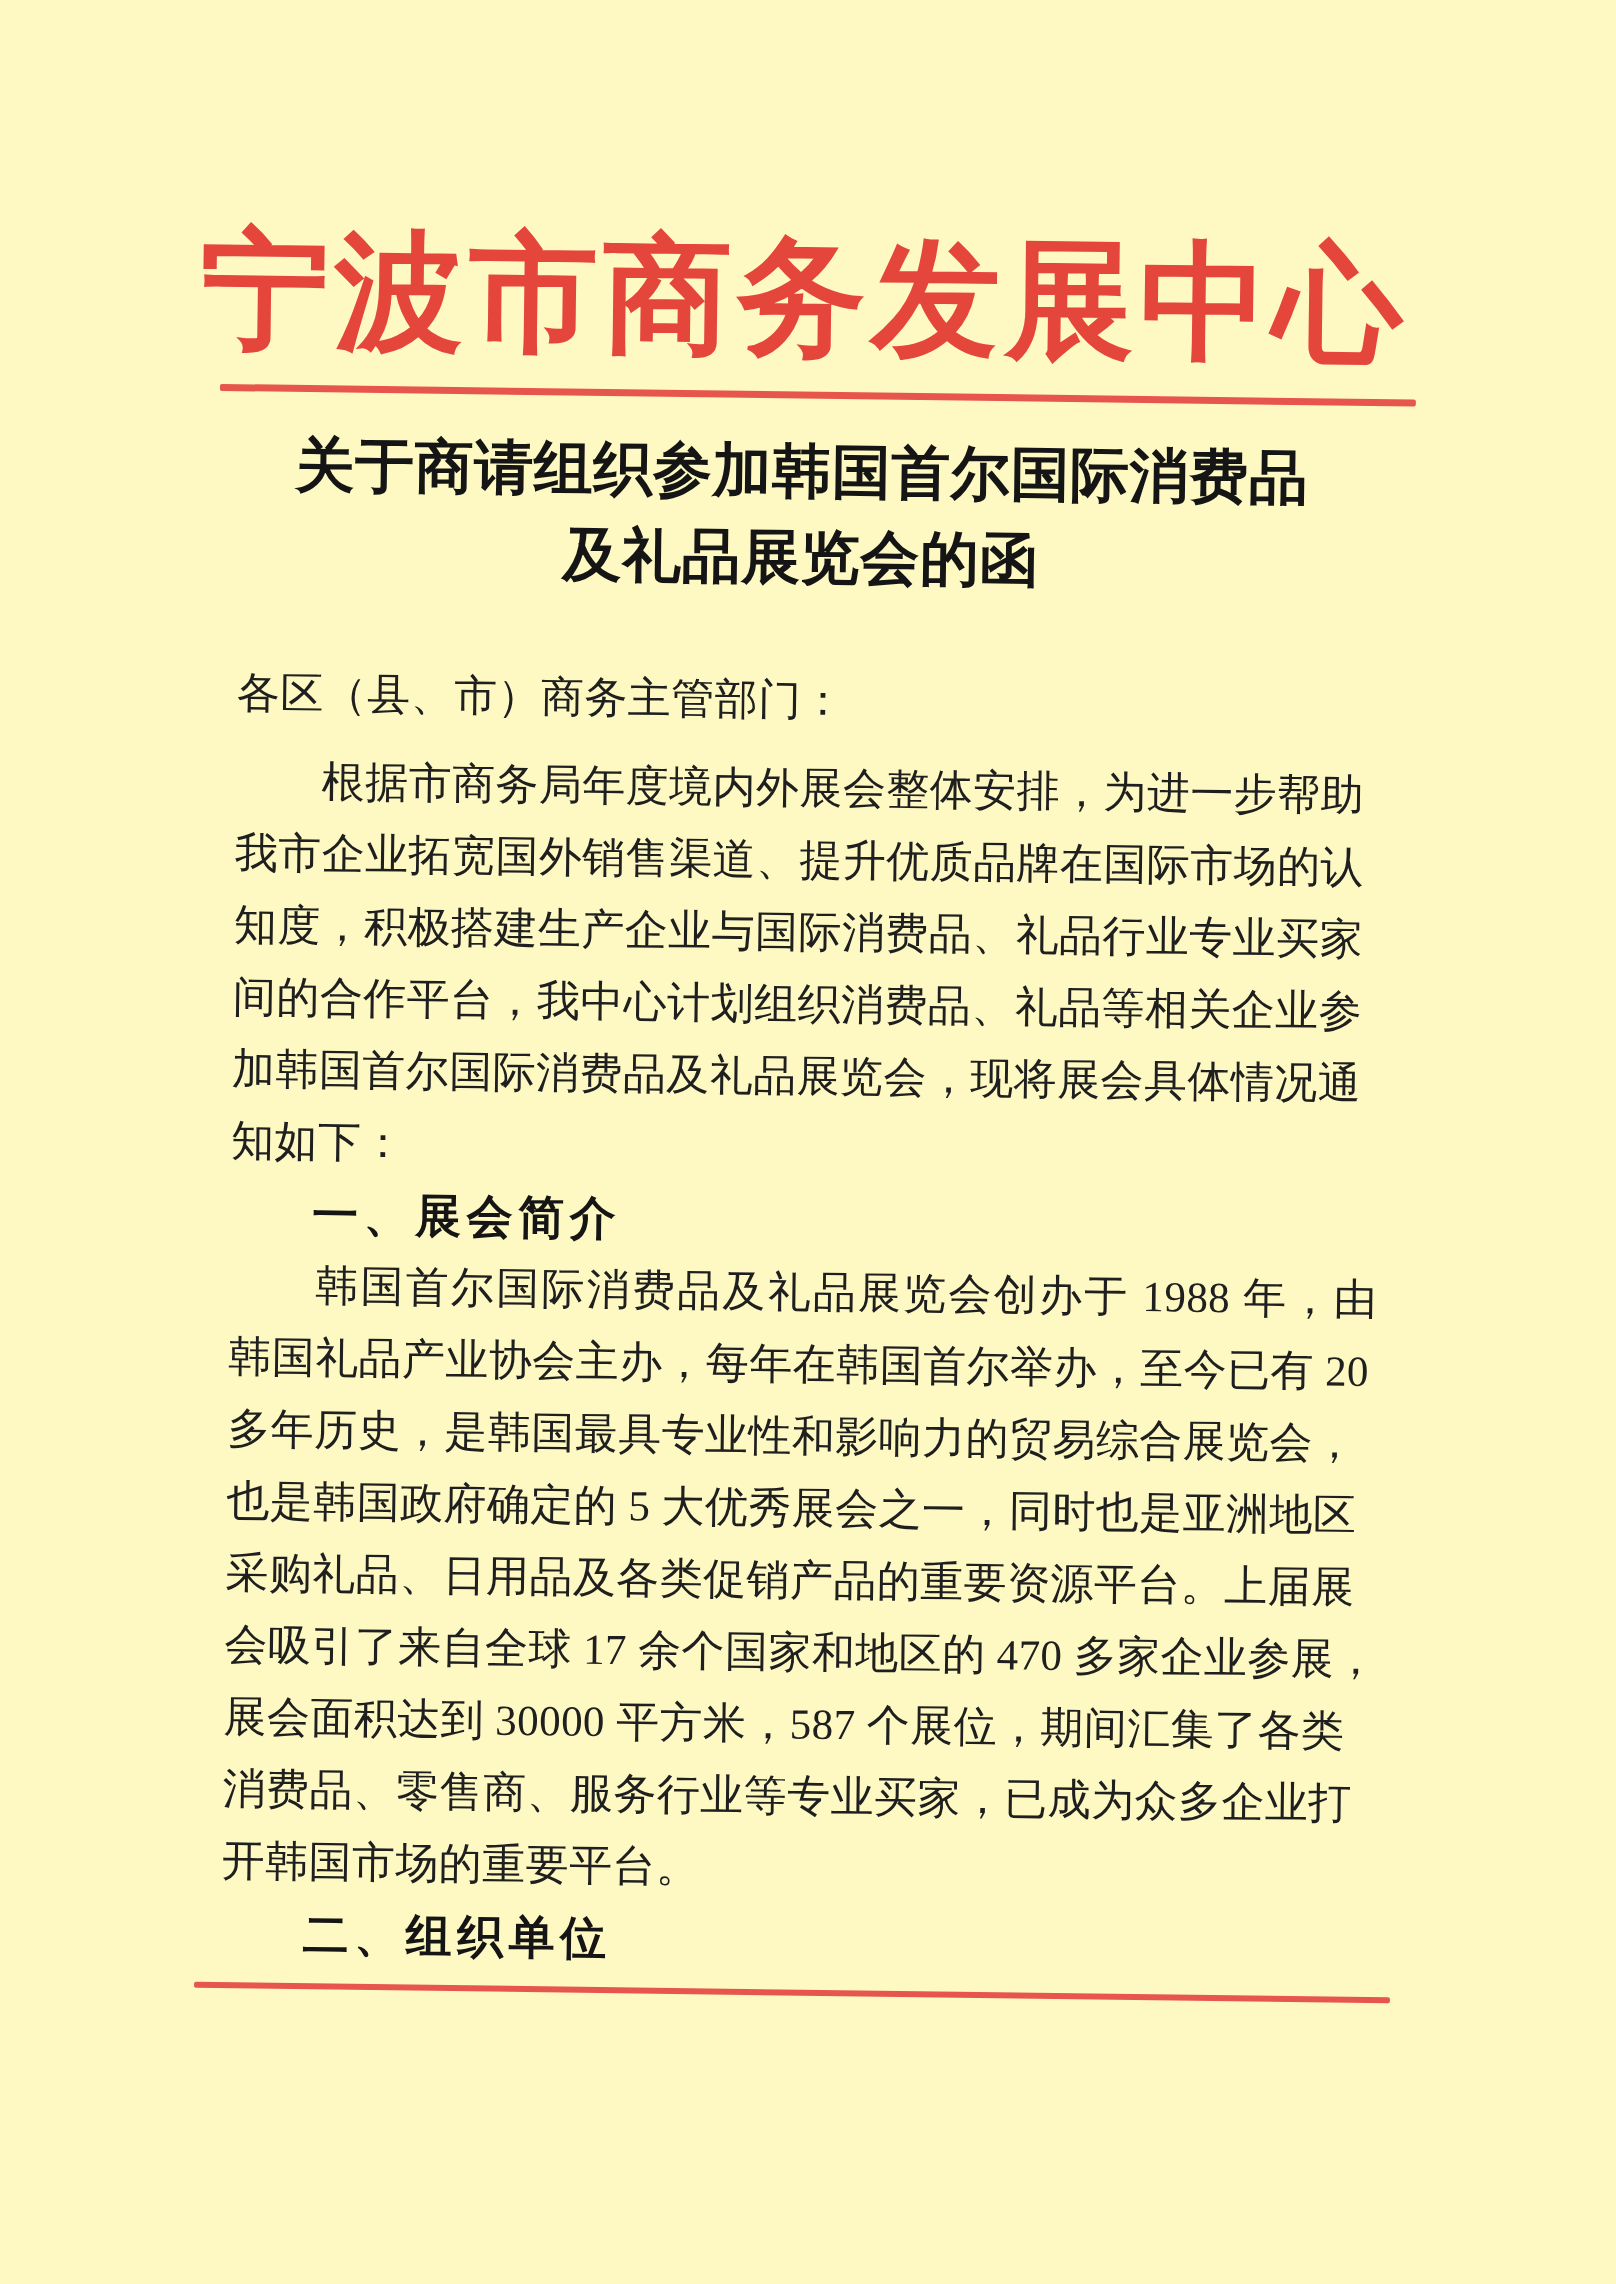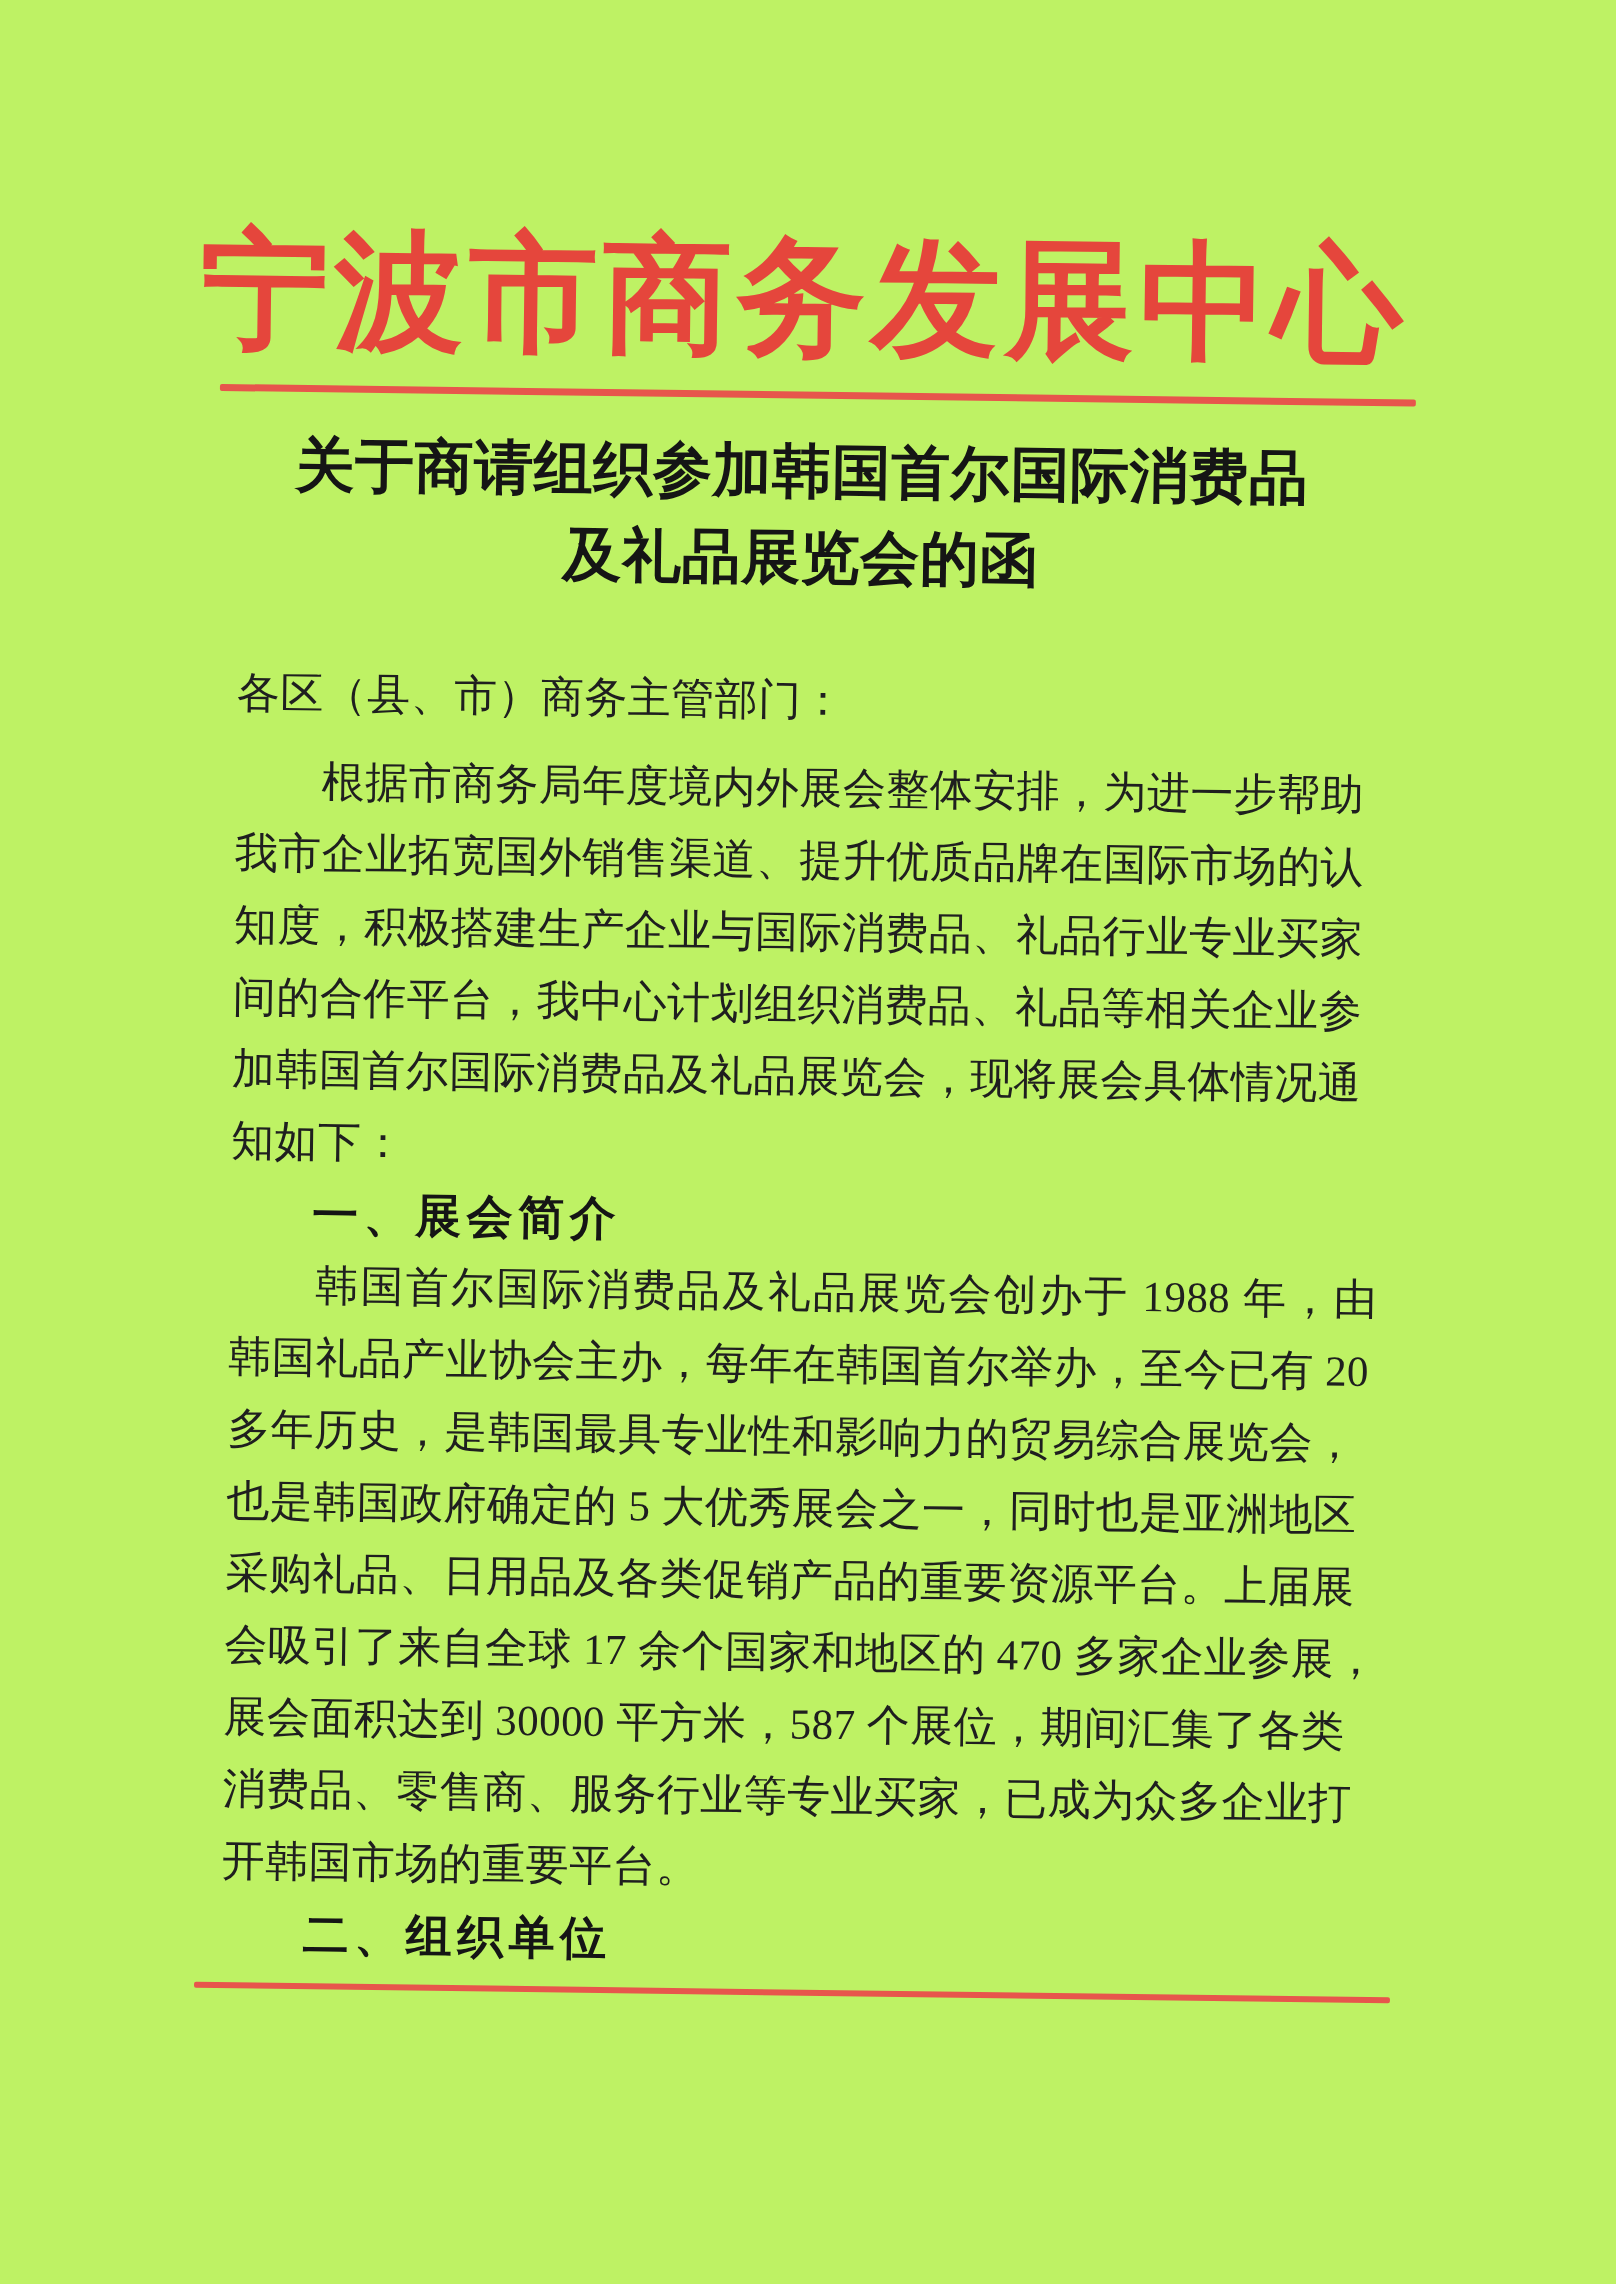--- a/index.html
+++ b/index.html
@@ -5,21 +5,21 @@
 <style>
   html, body {
     margin: 0;
     padding: 0;
     background: #ffffff;
   }
   .page {
     position: relative;
     width: 1616px;
     height: 2284px;
-    background: #bef264;
+    background: #fef9c3;
     overflow: hidden;
     font-family: "Liberation Serif", "DejaVu Serif", serif;
   }
   
   .skew {
     position: absolute;
     inset: 0;
     transform: rotate(0.75deg);
     transform-origin: 0 0;
   }

